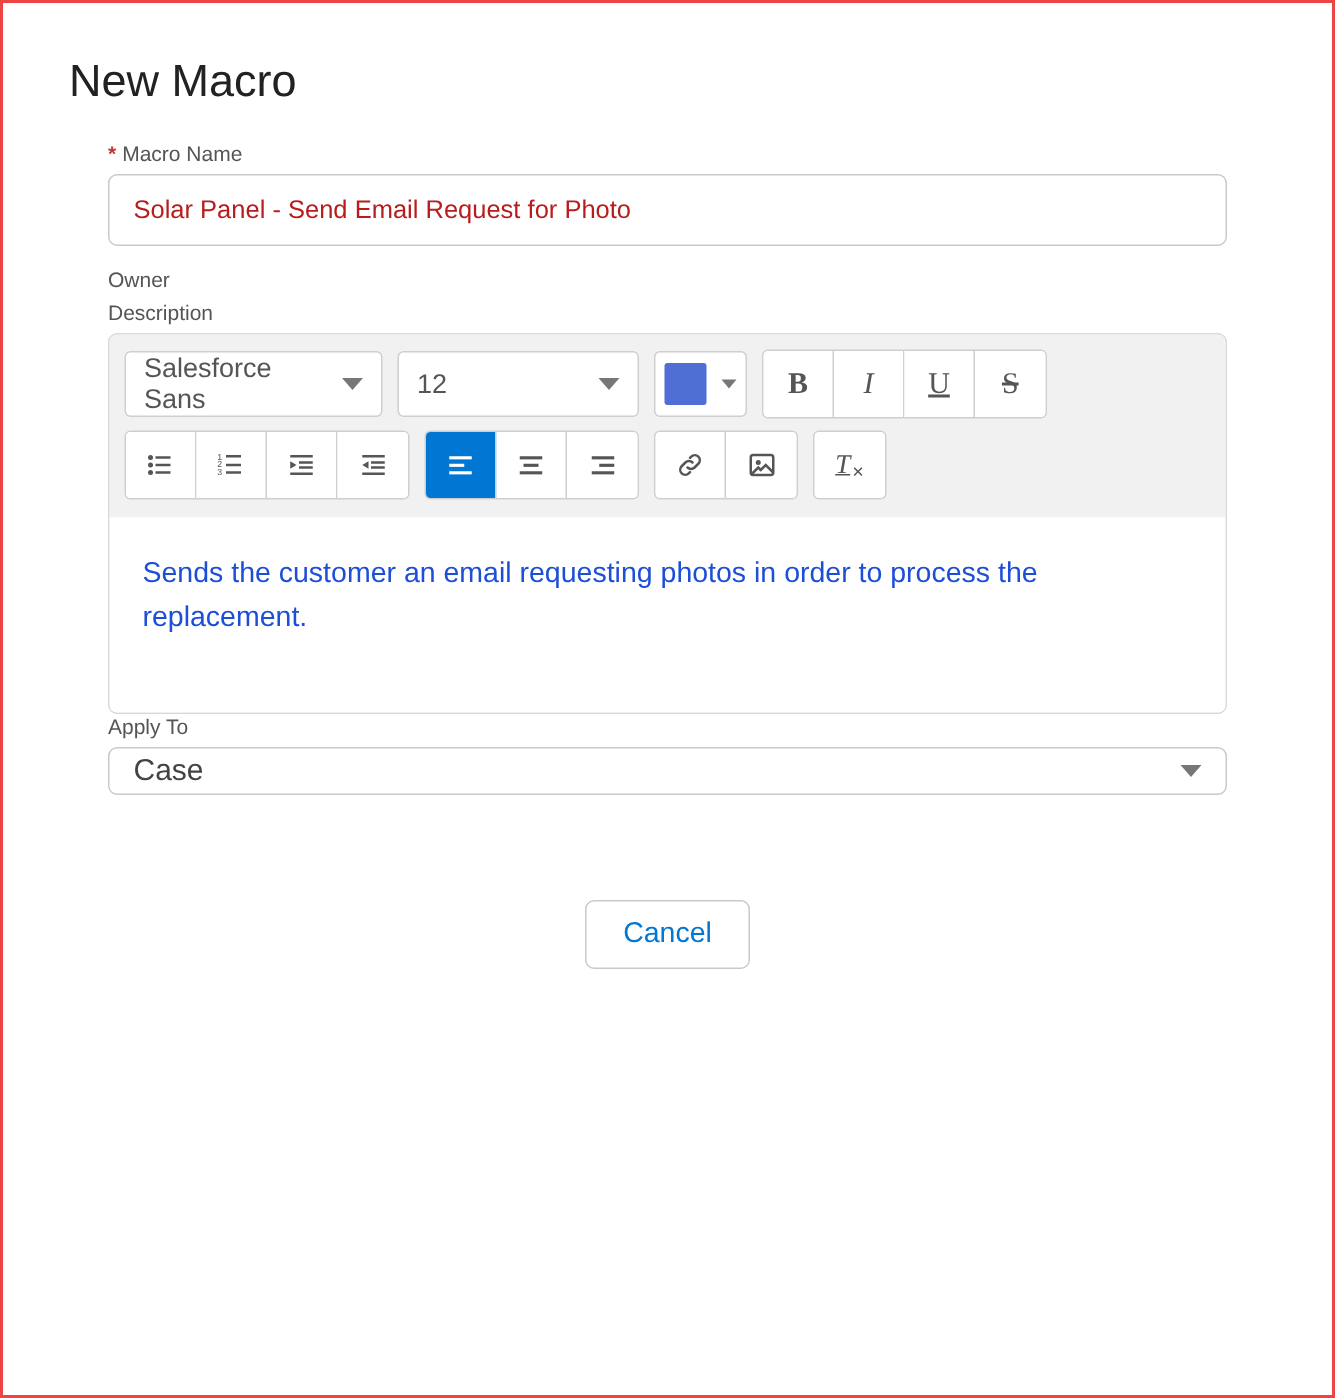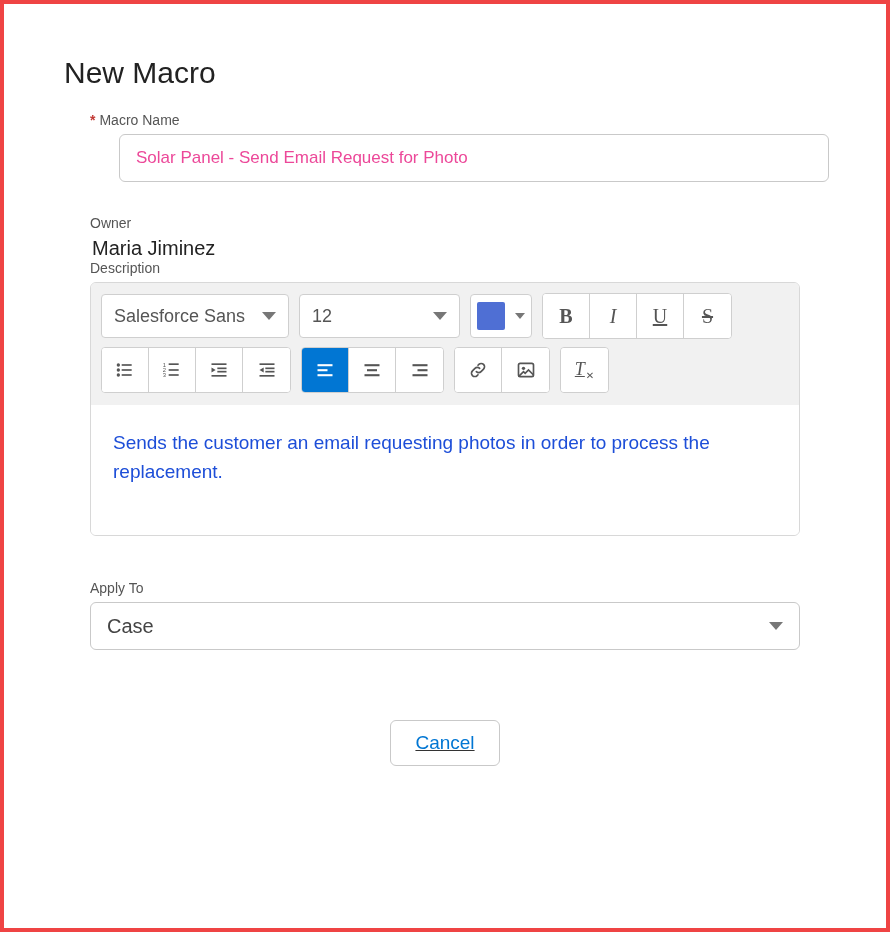--- a/index.html
+++ b/index.html
@@ -5,23 +5,23 @@
   * { box-sizing: border-box; }
   body {
     margin: 0;
     font-family: -apple-system, BlinkMacSystemFont, "Segoe UI", Arial, sans-serif;
     background: #fff;
     color: #333;
   }
   .window {
     width: 890px;
     height: 932px;
-    border: 4px solid #ef4444;
-    background: #fff;
-    padding: 16px;
+    border: 2px solid #ef4444;
+    background: #fff;
+    padding: 0;
     position: relative;
   }
   .page-title {
     font-size: 30px;
     font-weight: 400;
     color: #222;
     margin: 36px 0 22px 44px;
   }
   .section-header {
     background: #f2f2f2;
@@ -45,25 +45,24 @@
     font-weight: bold;
     margin-right: 4px;
   }
   .text-input {
     width: 100%;
     height: 48px;
     border: 1px solid #c9c9c9;
     border-radius: 6px;
     padding: 0 16px;
     font-size: 17px;
-    color: #ec4899;
-    margin-left: 29px;
+    color: #b91c1c;
   }
   .owner-block {
-    margin-top: 33px;
+    margin-top: 14px;
   }
   .owner-value {
     font-size: 20px;
     color: #222;
     margin-top: 6px;
     padding-left: 2px;
   }
   .description-block {
   }
   .rte-box {
@@ -88,21 +87,21 @@
     justify-content: space-between;
     background: #fff;
     border: 1px solid #cfcfcf;
     border-radius: 4px;
     height: 44px;
     padding: 0 12px;
     color: #555;
     cursor: pointer;
     font-size: 18px;
   }
-  .tb-select.font { width: 188px; }
+  .tb-select.font { width: 172px; }
   .tb-select.size { width: 161px; }
   .tb-select.color { width: 62px; padding: 0 6px; }
   .color-swatch {
     width: 28px;
     height: 28px;
     background: #4f6fd4;
     border-radius: 2px;
   }
   .caret {
     width: 0; height: 0;
@@ -145,42 +144,40 @@
   .strike-letter { text-decoration: line-through; font-size: 20px; font-family: Georgia, serif;}
   .rte-content {
     min-height: 130px;
     padding: 24px 22px;
     font-size: 19px;
     color: #1d4ed8;
     background: #fff;
     line-height: 1.5;
   }
   .applyto-block {
-    margin-top: 44px;
   }
   .select-input {
     width: 100%;
-    height: 48px;
+    height: 32px;
     border: 1px solid #c9c9c9;
     border-radius: 6px;
     padding: 0 16px;
     font-size: 20px;
     color: #444;
     display: flex;
     align-items: center;
     justify-content: space-between;
     cursor: pointer;
     background: #fff;
   }
   .footer-buttons {
     display: flex;
     justify-content: center;
     gap: 16px;
     margin-top: 70px;
-    text-decoration: underline;
   }
   .btn {
     height: 46px;
     padding: 0 24px;
     font-size: 19px;
     border-radius: 6px;
     cursor: pointer;
     display: inline-flex;
     align-items: center;
   }
@@ -212,21 +209,20 @@
 
     <div>
       <div class="field-label">
         <span class="required-asterisk">*</span><span>Macro Name</span>
       </div>
       <input type="text" class="text-input" value="Solar Panel - Send Email Request for Photo" style="">
     </div>
 
     <div class="owner-block">
       <div class="field-label">Owner</div>
-      <div class="owner-value">Maria Jiminez</div>
     </div>
 
     <div class="description-block">
       <div class="field-label">Description</div>
       <div class="rte-box">
         <div class="rte-toolbar">
 
           <div class="tb-row">
             <div class="tb-select font">
               <span>Salesforce Sans</span>

